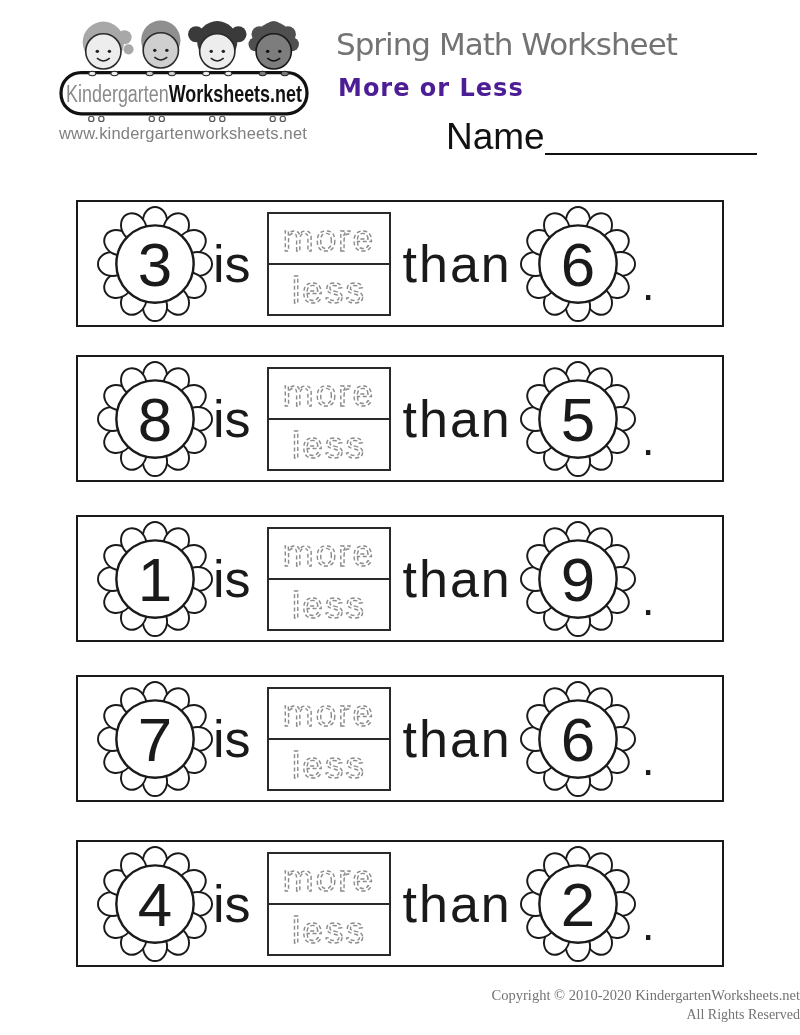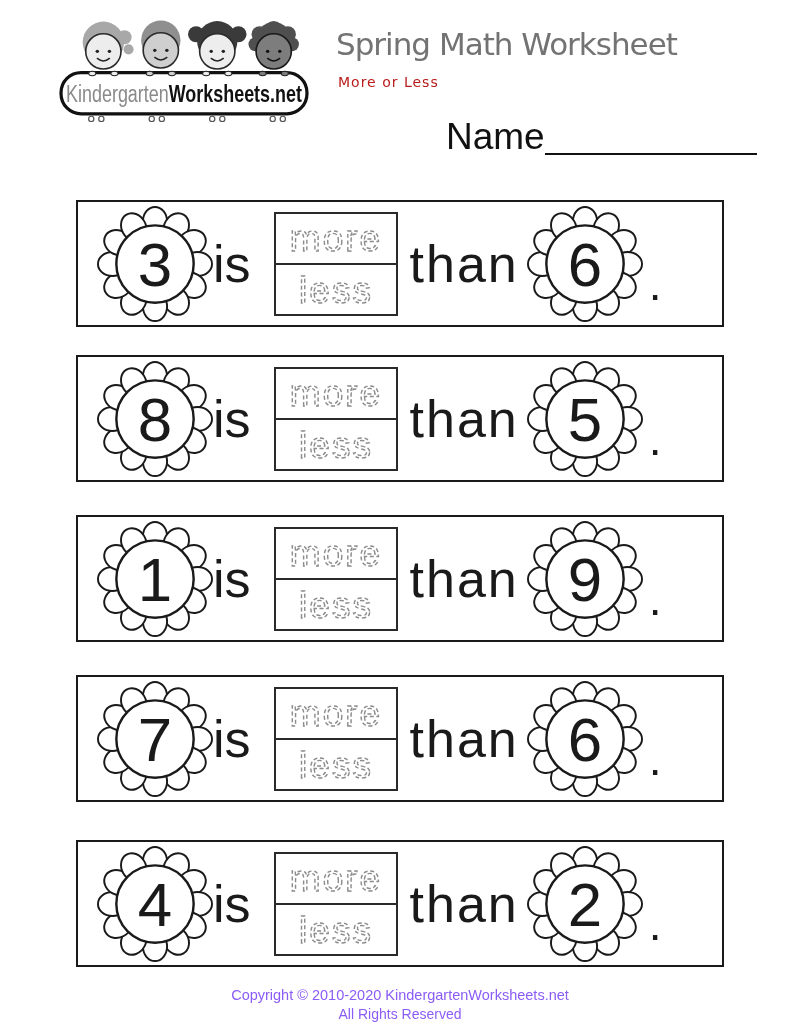--- a/index.html
+++ b/index.html
@@ -13,22 +13,22 @@
     position:absolute;left:56px;top:124px;width:254px;text-align:center;
     font-size:16.5px;color:#808080;letter-spacing:.2px;
   }
   .title{
     position:absolute;left:336px;top:26px;margin:0;
     font-family:"DejaVu Sans",sans-serif;font-weight:500;
     font-size:31px;letter-spacing:-1px;color:#737373;white-space:nowrap;
   }
   .subtitle{
     position:absolute;left:338px;top:74px;margin:0;
-    font-family:"DejaVu Sans",sans-serif;font-weight:normal;
-    font-size:14px;letter-spacing:1px;color:#b91c1c;
+    font-family:"DejaVu Sans",sans-serif;font-weight:bold;
+    font-size:24px;letter-spacing:1px;color:#4c1d95;
   }
   .name-group{position:absolute;left:446px;top:116px;display:flex;align-items:flex-end;}
   .name-label{font-size:37px;color:#111;}
   .name-line{display:inline-block;width:212px;border-bottom:2.5px solid #111;margin-bottom:3px;}
   .instructions{
     position:absolute;left:0;top:161px;width:100%;text-align:center;
     font-size:15.5px;color:#111;
   }
   
   .row{
@@ -40,33 +40,33 @@
   .flower-left{margin-left:19px;}
   .flower-right{margin-left:8px;}
   .flower-num{
     font-family:"Liberation Sans",sans-serif;font-size:64px;font-weight:400;
     fill:#1a1a1a;text-anchor:middle;
   }
   .word{font-size:52px;color:#1a1a1a;line-height:1;white-space:nowrap;}
   .word-is{}
   .word-than{margin-left:12px;letter-spacing:2px;}
   .tracebox{
-    flex:none;margin-left:23px;width:124px;height:104px;box-sizing:border-box;
+    flex:none;margin-left:16px;width:124px;height:104px;box-sizing:border-box;
     border:2.5px solid #2a2a2a;display:flex;flex-direction:column;background:#fff;
   }
   .trace-half{flex:1;display:flex;align-items:center;justify-content:center;}
   .trace-half.top{border-bottom:2.5px solid #2a2a2a;}
   .trace-half svg{width:118px;height:46px;display:block;}
   .trace-text{
     font-family:"Liberation Sans",sans-serif;font-size:37px;letter-spacing:2px;
     fill:none;stroke:#8c8c8c;stroke-width:1.4;stroke-dasharray:4 2.6;text-anchor:middle;
   }
   .period{font-size:46px;margin-left:6px;transform:translateY(20px);}
   
-  .footer{position:absolute;left:0;top:987px;width:100%;text-align:center;color:#8b5cf6;}
+  .footer{position:absolute;left:0;top:987px;width:100%;text-align:right;color:#737373;font-family:Liberation Serif, serif;}
   .footer .line1{font-size:14.5px;margin-bottom:3px;}
   .footer .line2{font-size:14px;}
   .defs-holder{position:absolute;width:0;height:0;overflow:hidden;}
 </style>
 </head>
 <body>
 
 <div id="page">
 
   <svg class="defs-holder" aria-hidden="true">
@@ -153,20 +153,21 @@
         <circle cx="43" cy="104" r="2.6"></circle>
       <circle cx="93" cy="104" r="2.6"></circle>
         <circle cx="103" cy="104" r="2.6"></circle>
       <circle cx="153" cy="104" r="2.6"></circle>
         <circle cx="163" cy="104" r="2.6"></circle>
       <circle cx="213" cy="104" r="2.6"></circle>
         <circle cx="223" cy="104" r="2.6"></circle>
     </g>
   </svg>
 
+  <div class="site-url">www.kindergartenworksheets.net</div>
   <h1 class="title">Spring Math Worksheet</h1>
   <h2 class="subtitle">More or Less</h2>
 
   <div class="name-group">
     <span class="name-label">Name</span>
       <span class="name-line"></span>
   </div>
 
 
   <div class="row row-1">

